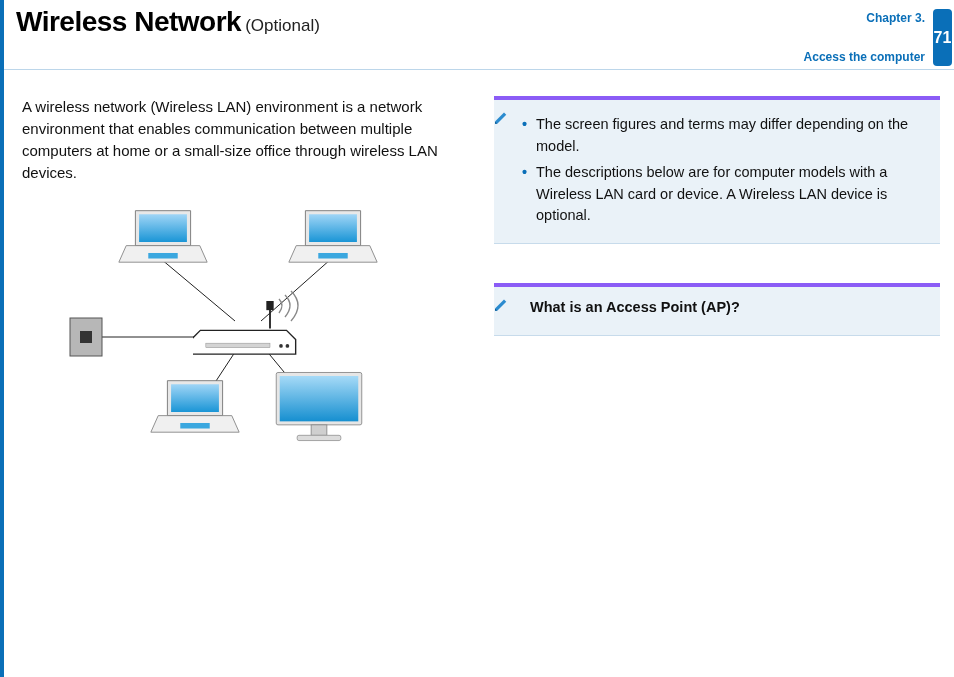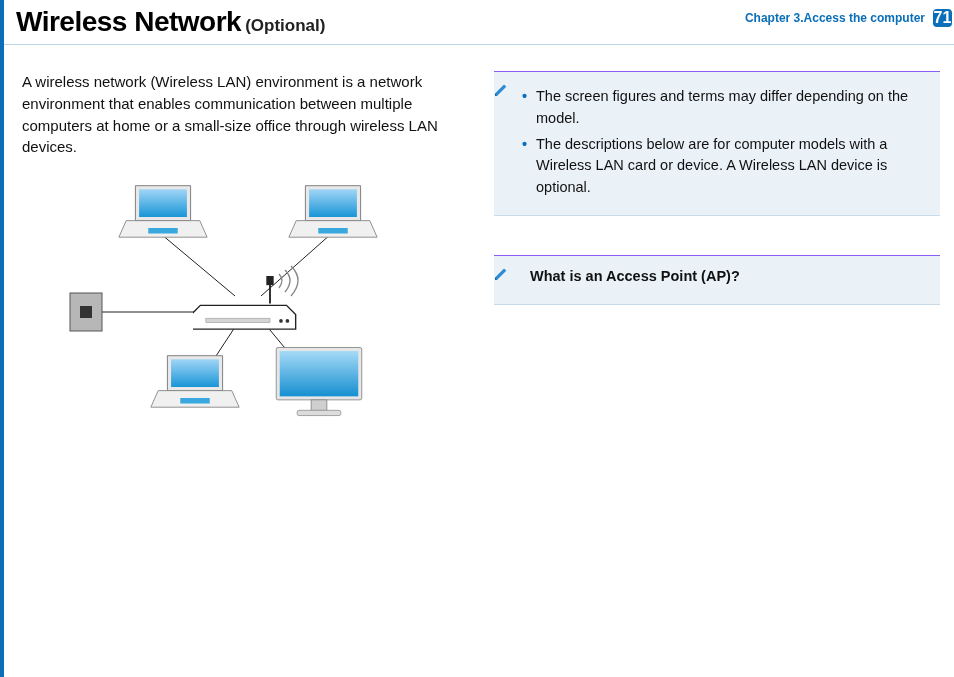--- a/index.html
+++ b/index.html
@@ -15,32 +15,33 @@
   }
   .header {
     display: flex;
     align-items: flex-start;
     justify-content: space-between;
     padding: 6px 0 0 12px;
     border-bottom: 1px solid #bcd6ea;
   }
   .title-block { display: flex; align-items: baseline; gap: 4px; padding-bottom: 6px;}
   .page-title { font-size: 28px; font-weight: 700; color: #000; letter-spacing: -0.5px;}
-  .subtitle { font-size: 17px; font-weight: 700; color: #222; }
+  .subtitle { font-size: 17px; font-weight: 400; color: #222; }
   .header-right { display: flex; align-items: stretch; }
   .chapter-block {
     color: #0a6fb8;
     font-size: 12px;
     font-weight: 700;
     text-align: right;
     line-height: 1.35;
     padding: 4px 8px 4px 0;
     display: flex;
-    flex-direction: row;
+    flex-direction: column;
     justify-content: center;
+    gap: 23px;
   }
   .page-badge {
     background: #0a6fb8;
     color: #fff;
     font-weight: 700;
     font-size: 16px;
     width: 19px;
     display: flex;
     align-items: center;
     justify-content: center;
@@ -64,21 +65,21 @@
   }
   .diagram svg.lines { position: absolute; inset: 0; }
   .device { position: absolute; }
   .laptop { width: 92px; }
   .router { width: 110px; }
   .monitor { width: 96px; }
   .jack   { width: 34px; }
 
   .note-box {
     background: #eaf2f8;
-    border-top: 1px solid #8b5cf6;
+    border-top: 4px solid #8b5cf6;
     border-bottom: 1px solid #c7dbeb;
     padding: 10px 14px 12px 14px;
     font-size: 14.5px;
     line-height: 1.5;
     color: #111;
     position: relative;
   }
   .note-box + .note-box { margin-top: 39px; }
   .note-icon {
     position: absolute;

